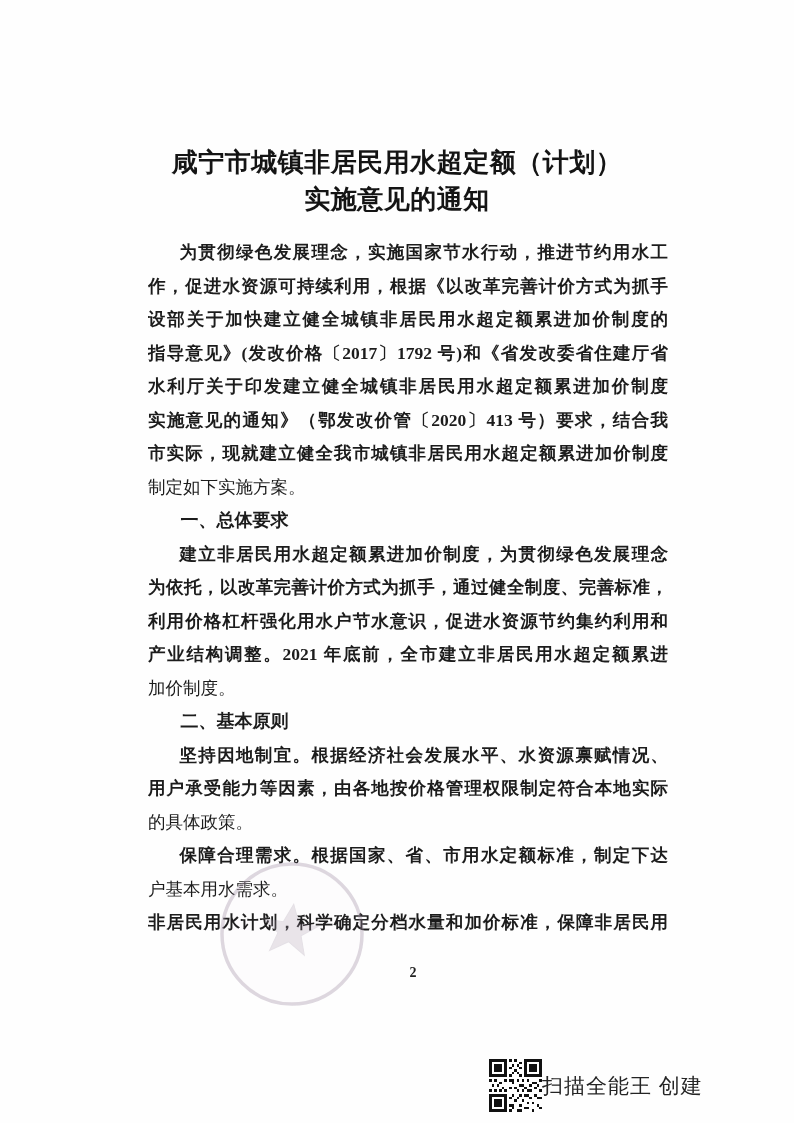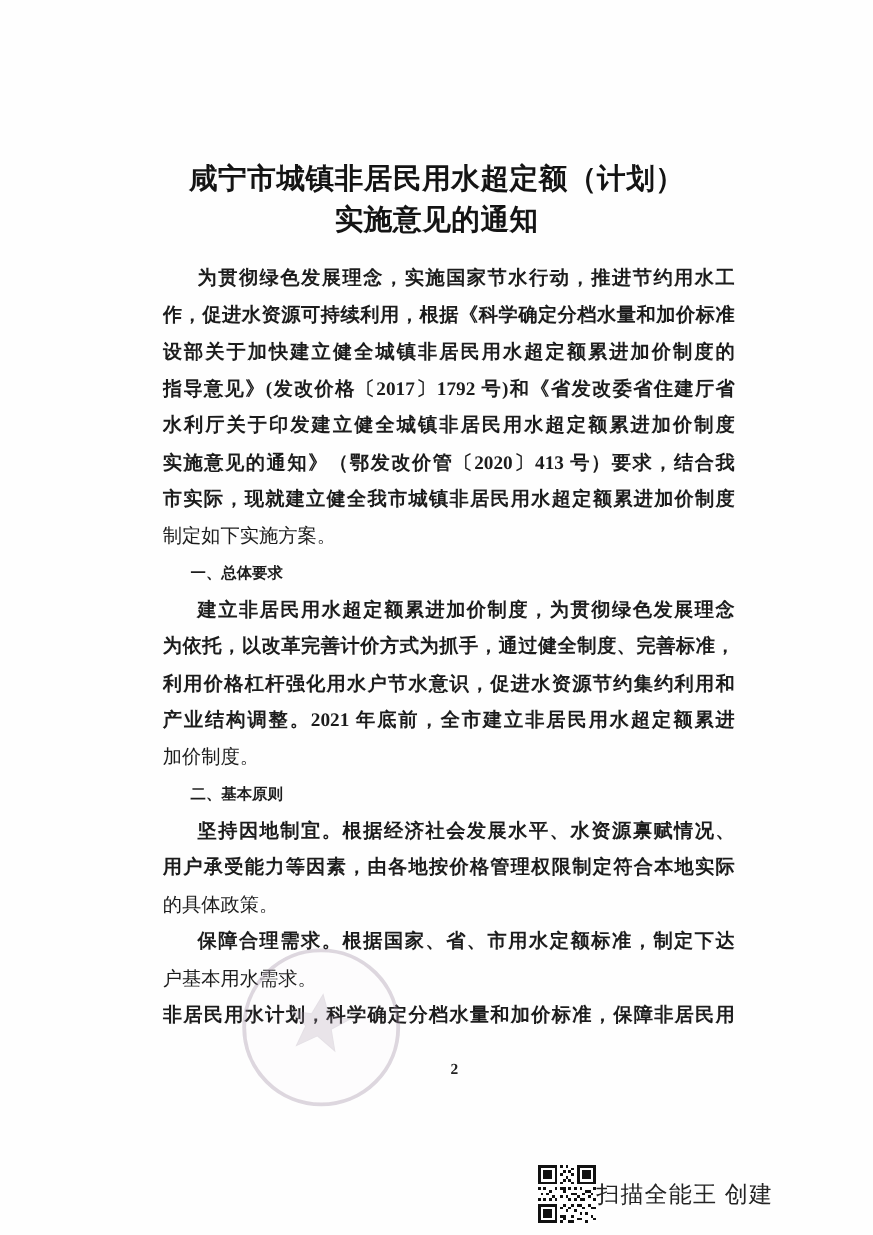--- a/index.html
+++ b/index.html
@@ -45,22 +45,22 @@
   .line.fill {
     white-space: normal;
     text-align: justify;
     text-align-last: justify;
     overflow: hidden;
     font-weight: bold;
   }
   .line.indent { text-indent: 1.8em; }
   .line.bold {
     font-weight: 700;
-    font-family: Liberation Sans, sans-serif;
-    font-size: 14px;
+    font-family: Liberation Serif, serif;
+    font-size: 18px;
   }
   
   .stamp {
     position: absolute;
     left: 212px; top: 855px;
     width: 160px; height: 160px;
     opacity: 0.45;
     filter: blur(0.6px);
     pointer-events: none;
   }
@@ -96,21 +96,21 @@
 
 <div class="page">
 
   <div class="doc-title">
     <div>咸宁市城镇非居民用水超定额（计划）</div>
     <div>实施意见的通知</div>
   </div>
 
   <div class="body-block">
       <div class="line indent fill">为贯彻绿色发展理念，实施国家节水行动，推进节约用水工</div>
-      <div class="line fill">作，促进水资源可持续利用，根据《科学确定分档水量和加价标准</div>
+      <div class="line fill">作，促进水资源可持续利用，根据《以改革完善计价方式为抓手</div>
       <div class="line fill">设部关于加快建立健全城镇非居民用水超定额累进加价制度的</div>
       <div class="line fill">指导意见》(发改价格〔2017〕1792 号)和《省发改委省住建厅省</div>
       <div class="line fill">水利厅关于印发建立健全城镇非居民用水超定额累进加价制度</div>
       <div class="line fill">实施意见的通知》（鄂发改价管〔2020〕413 号）要求，结合我</div>
       <div class="line fill">市实际，现就建立健全我市城镇非居民用水超定额累进加价制度</div>
       <div class="line">制定如下实施方案。</div>
       <div class="line indent bold">一、总体要求</div>
       <div class="line indent fill">建立非居民用水超定额累进加价制度，为贯彻绿色发展理念</div>
       <div class="line fill">为依托，以改革完善计价方式为抓手，通过健全制度、完善标准，</div>
       <div class="line fill">利用价格杠杆强化用水户节水意识，促进水资源节约集约利用和</div>

